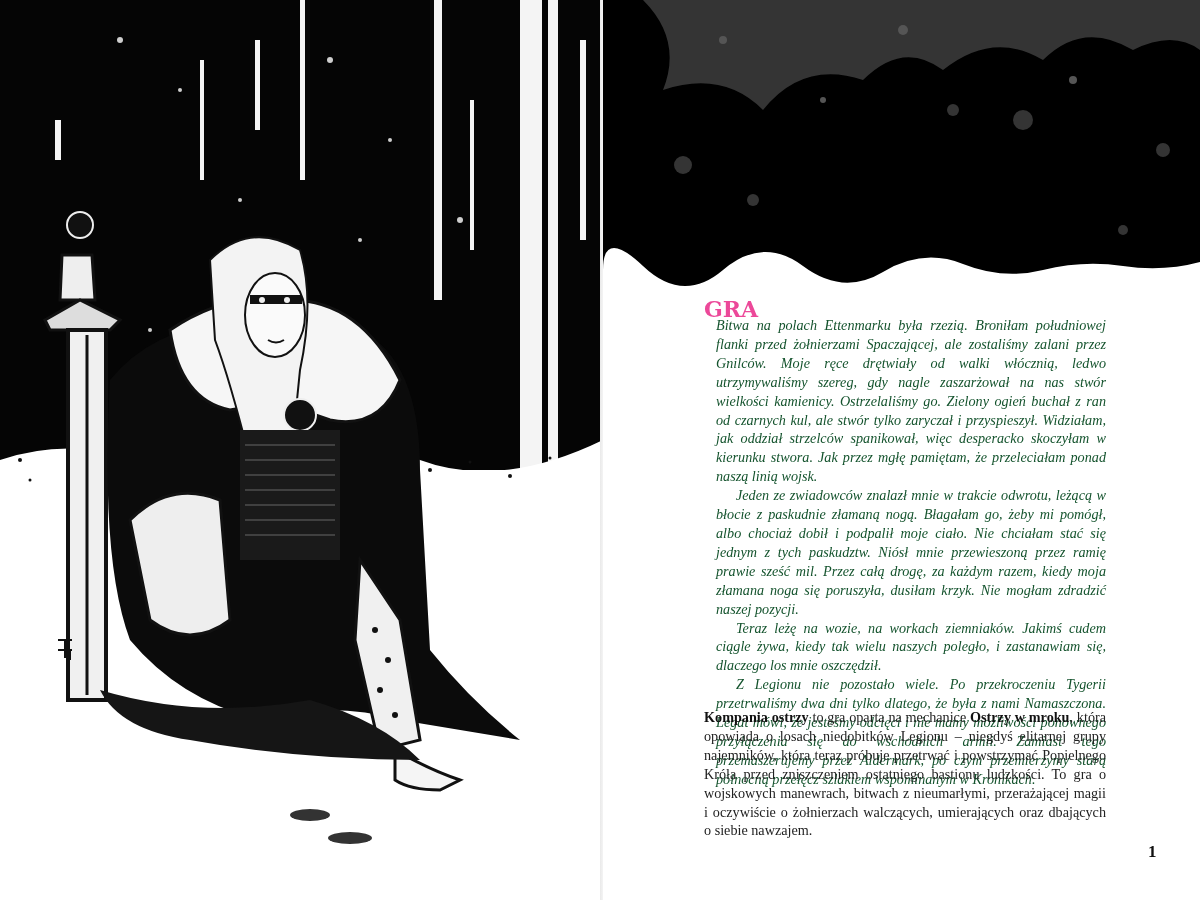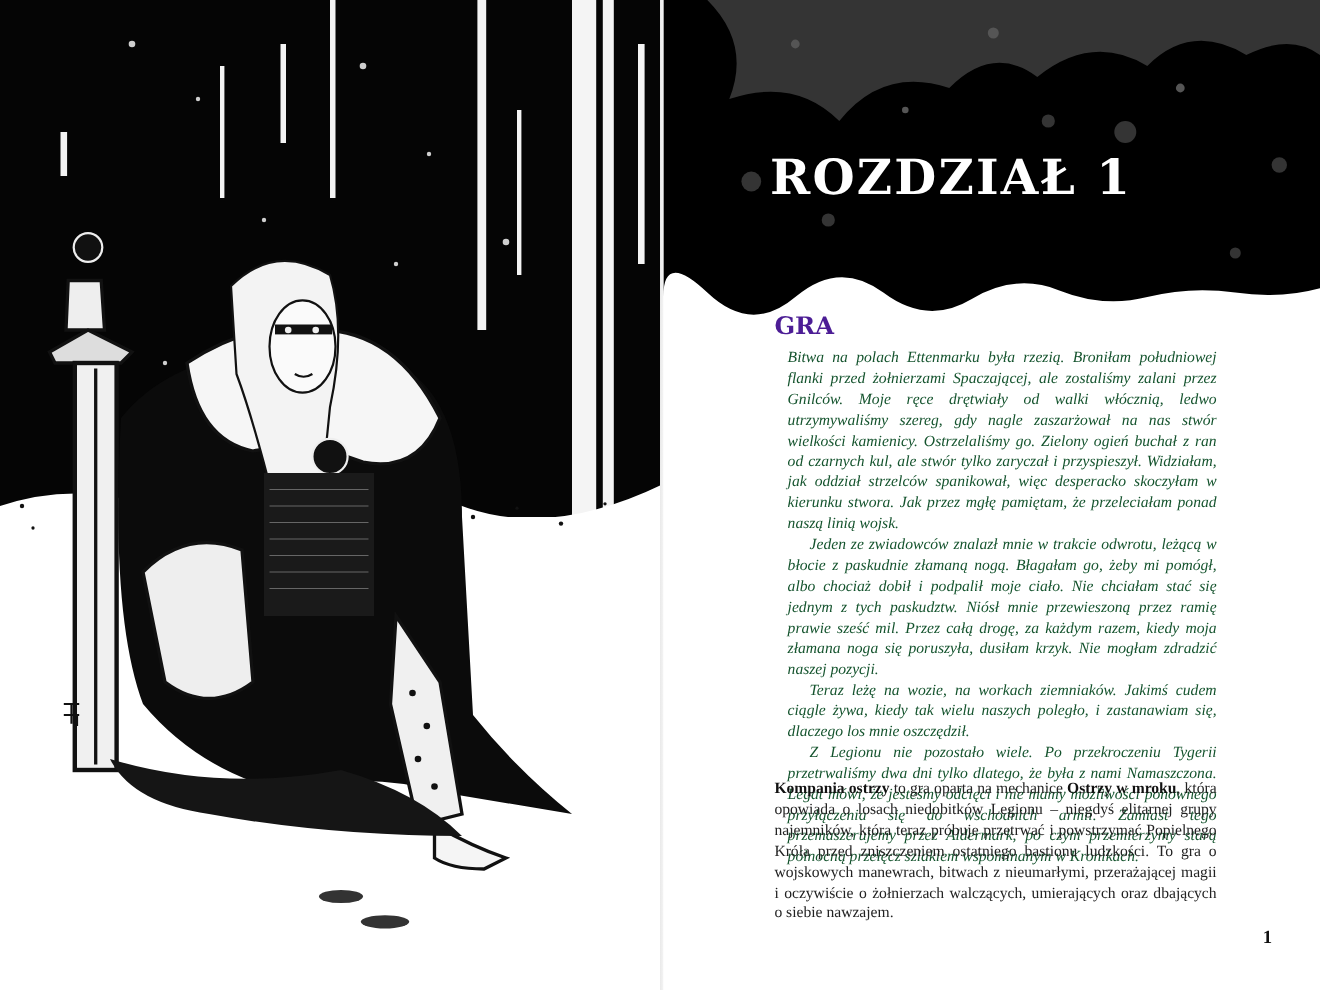--- a/index.html
+++ b/index.html
@@ -7,21 +7,21 @@
   .spread { position:absolute; inset:0; display:flex; }
   
   .left-page { position:relative; width:603px; height:900px; background:#fff; overflow:hidden; }
   .left-page svg { position:absolute; left:0; top:0; }
   .gutter { position:absolute; left:600px; top:0; width:6px; height:900px; background:linear-gradient(90deg,#e9e9e9,#fff); }
   
   .right-page { position:relative; width:597px; height:900px; background:#fff; overflow:hidden; }
   .header-band { position:absolute; left:0; top:0; width:597px; height:290px; }
   .chapter-label { position:absolute; left:97px; top:140px; color:#fff; font-family:"DejaVu Serif", serif; font-weight:bold; font-size:44px; letter-spacing:2px; line-height:1; }
   .chapter-title { position:absolute; left:95px; top:188px; color:#fff; font-family:"DejaVu Serif", serif; font-weight:bold; font-size:60px; letter-spacing:2px; line-height:1; }
-  .section-heading { position:absolute; left:101px; top:284px; font-family:"DejaVu Serif", serif; font-weight:bold; font-size:22px; color:#4c1d95; letter-spacing:0px; }
+  .section-heading { position:absolute; left:101px; top:296px; font-family:"DejaVu Serif", serif; font-weight:bold; font-size:22px; color:#ec4899; letter-spacing:0px; }
   .epigraph { position:absolute; left:113px; top:316px; width:390px; font-style:italic; font-size:14.2px; line-height:18.9px; color:#14532d; text-align:justify; }
   .epigraph p { margin:0; text-indent:20px; }
   .epigraph p:first-child { text-indent:0; }
   .attribution { position:absolute; right:97px; top:684px; font-style:italic; font-size:14.2px; color:#222; }
   .body-text { position:absolute; left:101px; top:708px; width:402px; font-size:14.2px; line-height:18.9px; color:#222; text-align:justify; }
   .body-text b { color:#111; }
   .page-number { position:absolute; left:545px; top:842px; font-weight:bold; font-size:17px; color:#111; }
 </style>
 </head>
 <body>
@@ -130,21 +130,20 @@
           <circle cx="520" cy="230" r="5"></circle>
           <circle cx="350" cy="110" r="6"></circle>
       </g>
       <g fill="#555">
         <circle cx="120" cy="40" r="4"></circle>
           <circle cx="300" cy="30" r="5"></circle>
           <circle cx="470" cy="80" r="4"></circle>
           <circle cx="220" cy="100" r="3"></circle>
       </g>
     </svg>
-    <div class="chapter-label">ROZDZIAŁ 1</div>
 
     <div class="section-heading">GRA</div>
 
     <div class="epigraph">
       <p>Bitwa na polach Ettenmarku była rzezią. Broniłam południowej flanki przed żołnierzami Spaczającej, ale zostaliśmy zalani przez Gnilców. Moje ręce drętwiały od walki włócznią, ledwo utrzymywaliśmy szereg, gdy nagle zaszarżował na nas stwór wielkości kamienicy. Ostrzelaliśmy go. Zielony ogień buchał z ran od czarnych kul, ale stwór tylko zaryczał i przyspieszył. Widziałam, jak oddział strzelców spanikował, więc desperacko skoczyłam w kierunku stwora. Jak przez mgłę pamiętam, że przeleciałam ponad naszą linią wojsk.</p>
       <p>Jeden ze zwiadowców znalazł mnie w trakcie odwrotu, leżącą w błocie z paskudnie złamaną nogą. Błagałam go, żeby mi pomógł, albo chociaż dobił i podpalił moje ciało. Nie chciałam stać się jednym z tych paskudztw. Niósł mnie przewieszoną przez ramię prawie sześć mil. Przez całą drogę, za każdym razem, kiedy moja złamana noga się poruszyła, dusiłam krzyk. Nie mogłam zdradzić naszej pozycji.</p>
       <p>Teraz leżę na wozie, na workach ziemniaków. Jakimś cudem ciągle żywa, kiedy tak wielu naszych poległo, i zastanawiam się, dlaczego los mnie oszczędził.</p>
       <p>Z Legionu nie pozostało wiele. Po przekroczeniu Tygerii przetrwaliśmy dwa dni tylko dlatego, że była z nami Namaszczona. Legat mówi, że jesteśmy odcięci i nie mamy możliwości ponownego przyłączenia się do wschodnich armii. Zamiast tego przemaszerujemy przez Aldermark, po czym przemierzymy starą północną przełęcz szlakiem wspominanym w Kronikach.</p>
     </div>
 

